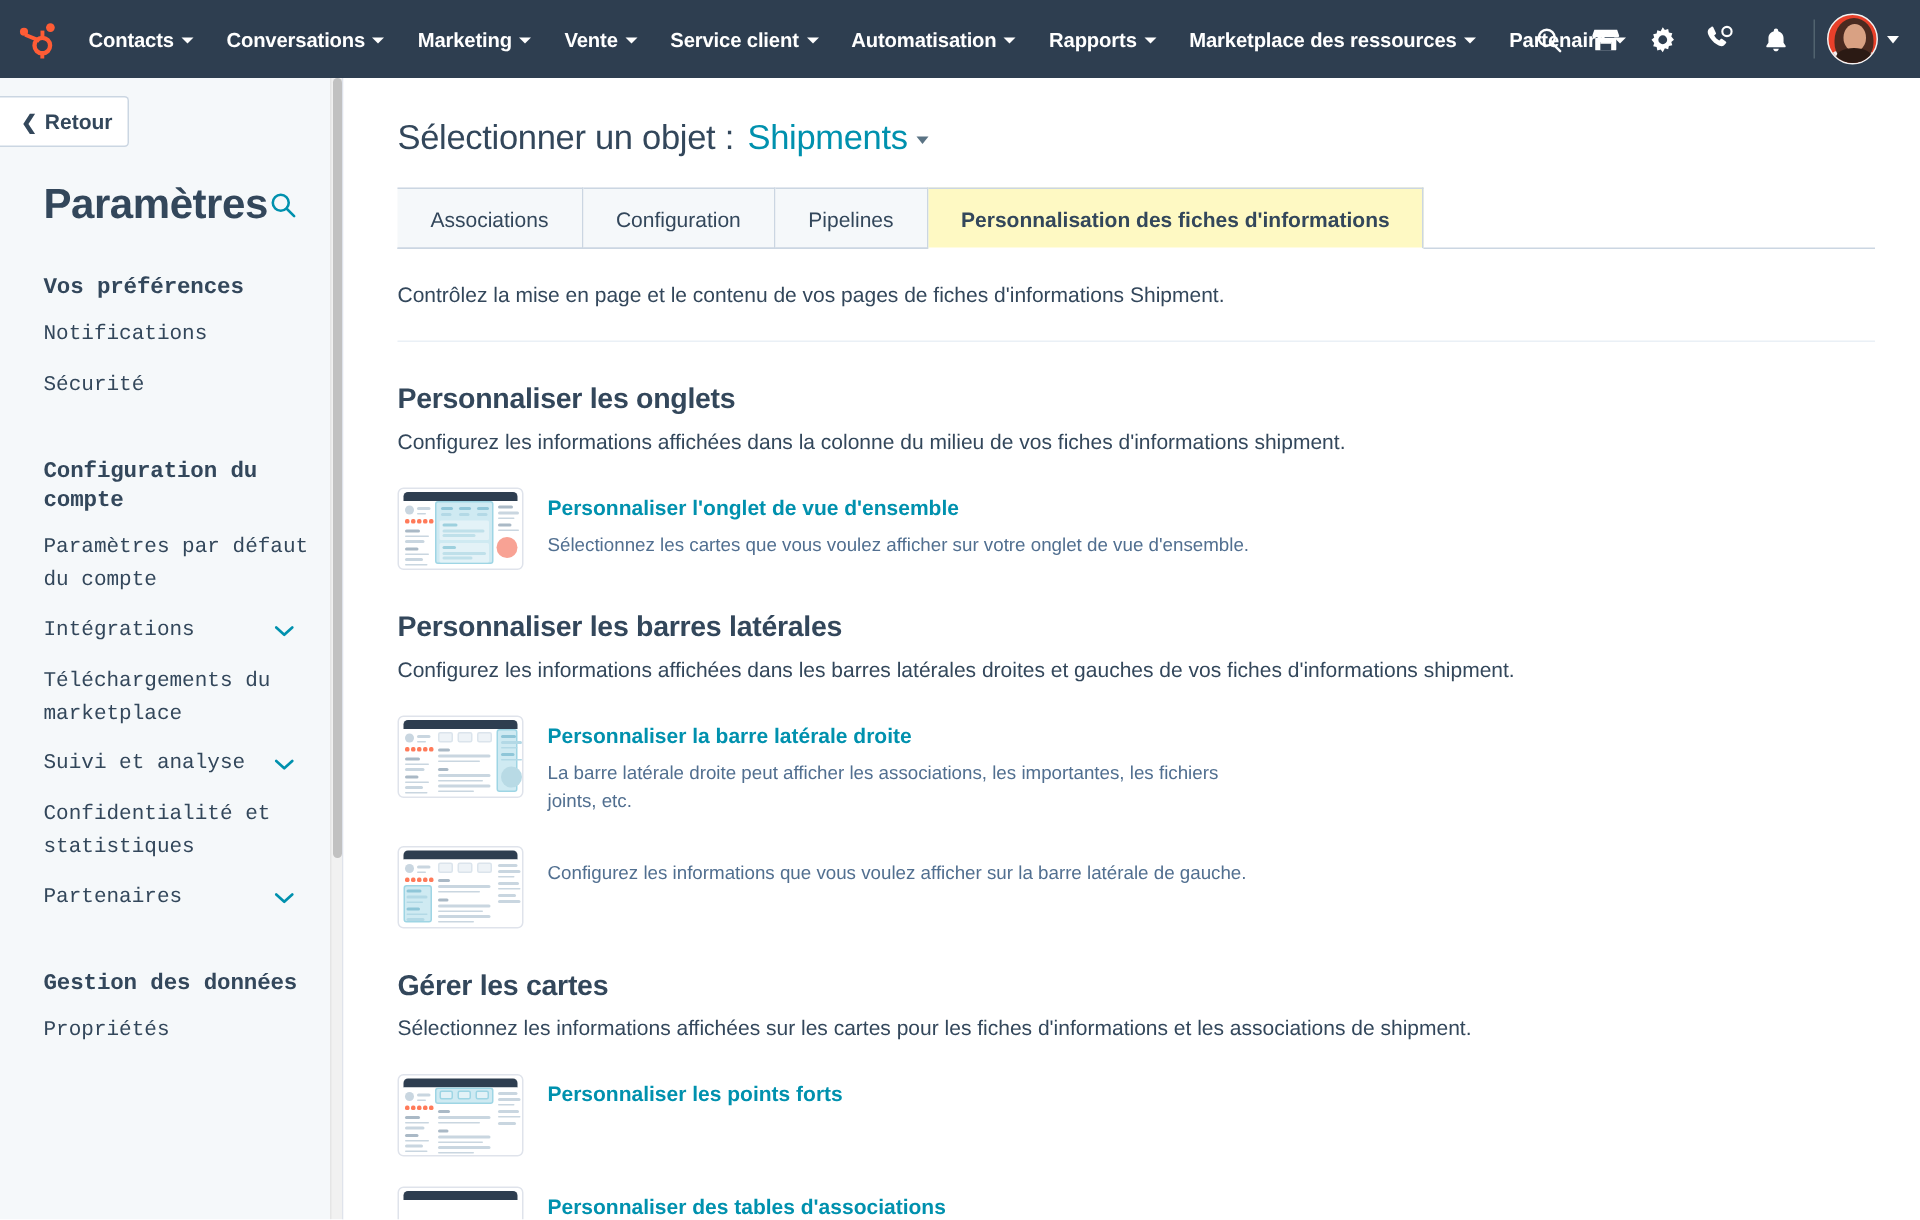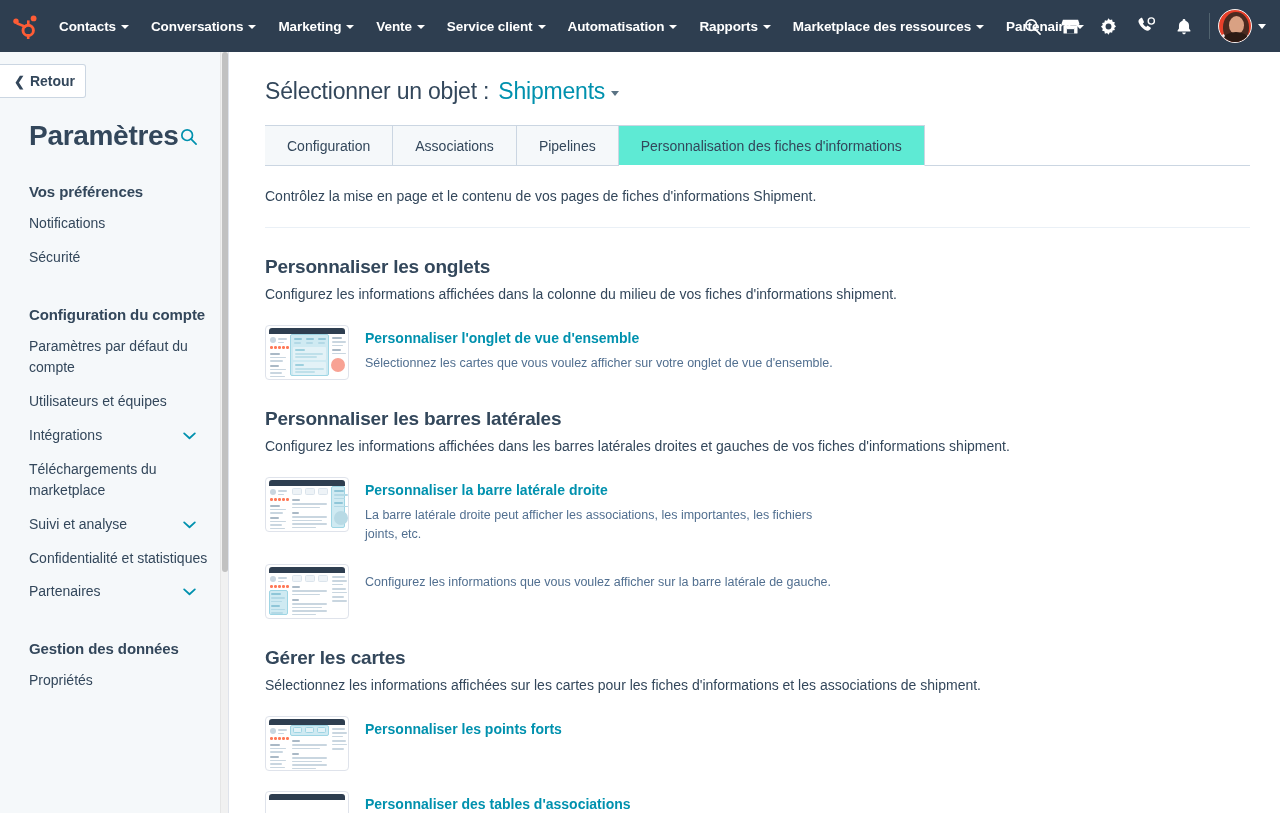--- a/index.html
+++ b/index.html
@@ -75,21 +75,21 @@
     color: #33475b; font-size: 14px; font-weight: 700;
     cursor: pointer;
   }
   .chev-left { color: #33475b; font-size: 13px; line-height: 1; }
   .sb-head {
     display: flex; align-items: center; justify-content: space-between;
     padding: 22px 30px 0 29px;
   }
   .sb-title { font-size: 28px; font-weight: 700; color: #33475b; letter-spacing: -0.3px; }
   .sb-search { cursor: pointer; display: flex; }
-  .sb-nav { padding: 0 18px 0 29px; }
+  .sb-nav { padding: 0 18px 0 29px; font-family: Liberation Mono, monospace; }
   .sb-group-title {
     font-size: 15px; font-weight: 700; color: #33475b;
     margin: 30px 0 6px 0; line-height: 1.28; letter-spacing: -0.1px;
   }
   .sb-link {
     display: flex; align-items: center; justify-content: space-between;
     color: #33475b; font-size: 14px; line-height: 1.55;
     padding: 6px 0; cursor: pointer; gap: 8px;
   }
   .sb-link-label { flex: 1 1 auto; }
@@ -116,21 +116,21 @@
   .tabs { display: flex; align-items: flex-end; margin-top: 20px; position: relative; height: 41px; }
   .tab {
     height: 41px; display: flex; align-items: center; justify-content: center;
     padding: 0 22px;
     background: #f5f8fa; border: 1px solid #cbd6e2; border-bottom: 1px solid #cbd6e2;
     border-left: none;
     color: #33475b; font-size: 14px; cursor: pointer; white-space: nowrap;
   }
   .tab:first-child { border-left: 1px solid #cbd6e2; }
   .tab.active {
-    background: #5eead4; font-weight: 400;
+    background: #fef9c3; font-weight: 700;
     border-bottom-color: #ffffff;
     position: relative; z-index: 2;
   }
   .tabs-rule { position: absolute; left: 0; right: 0; bottom: 0; height: 1px; background: #cbd6e2; z-index: 1; }
 
   .lead {
     font-size: 14px; color: #33475b; line-height: 1.5;
     padding: 20px 0 20px 0;
     border-bottom: 1px solid #eaf0f6;
     margin-right: 0px;
@@ -298,23 +298,20 @@
       </div>
       <div class="sb-link">
         <span class="sb-link-label">Sécurité</span>
       </div>
 
       <div class="sb-group-title">Configuration du compte</div>
       <div class="sb-link">
         <span class="sb-link-label">Paramètres par défaut du compte</span>
       </div>
       <div class="sb-link">
-        <span class="sb-link-label">Utilisateurs et équipes</span>
-      </div>
-      <div class="sb-link">
         <span class="sb-link-label">Intégrations</span>
         <span class="chev-down-teal">
           <svg width="13" height="8" viewBox="0 0 14 9" fill="none" stroke="#0091ae" stroke-width="2" stroke-linecap="round" stroke-linejoin="round">
               <polyline points="1,1.5 7,7 13,1.5"></polyline>
             </svg>
         </span>
       </div>
       <div class="sb-link">
         <span class="sb-link-label">Téléchargements du marketplace</span>
       </div>
@@ -356,24 +353,24 @@
         <span>Sélectionner un objet :</span>
         <span class="obj-select">
           <span>Shipments</span>
           <span class="caret-teal"></span>
         </span>
       </div>
 
       <div class="tabs">
         <div class="tabs-rule"></div>
         <div class="tab">
+          <span>Associations</span>
+        </div>
+        <div class="tab">
           <span>Configuration</span>
-        </div>
-        <div class="tab">
-          <span>Associations</span>
         </div>
         <div class="tab">
           <span>Pipelines</span>
         </div>
         <div class="tab active">
           <span>Personnalisation des fiches d'informations</span>
         </div>
       </div>
 
       <div class="lead">Contrôlez la mise en page et le contenu de vos pages de fiches d'informations Shipment.</div>

